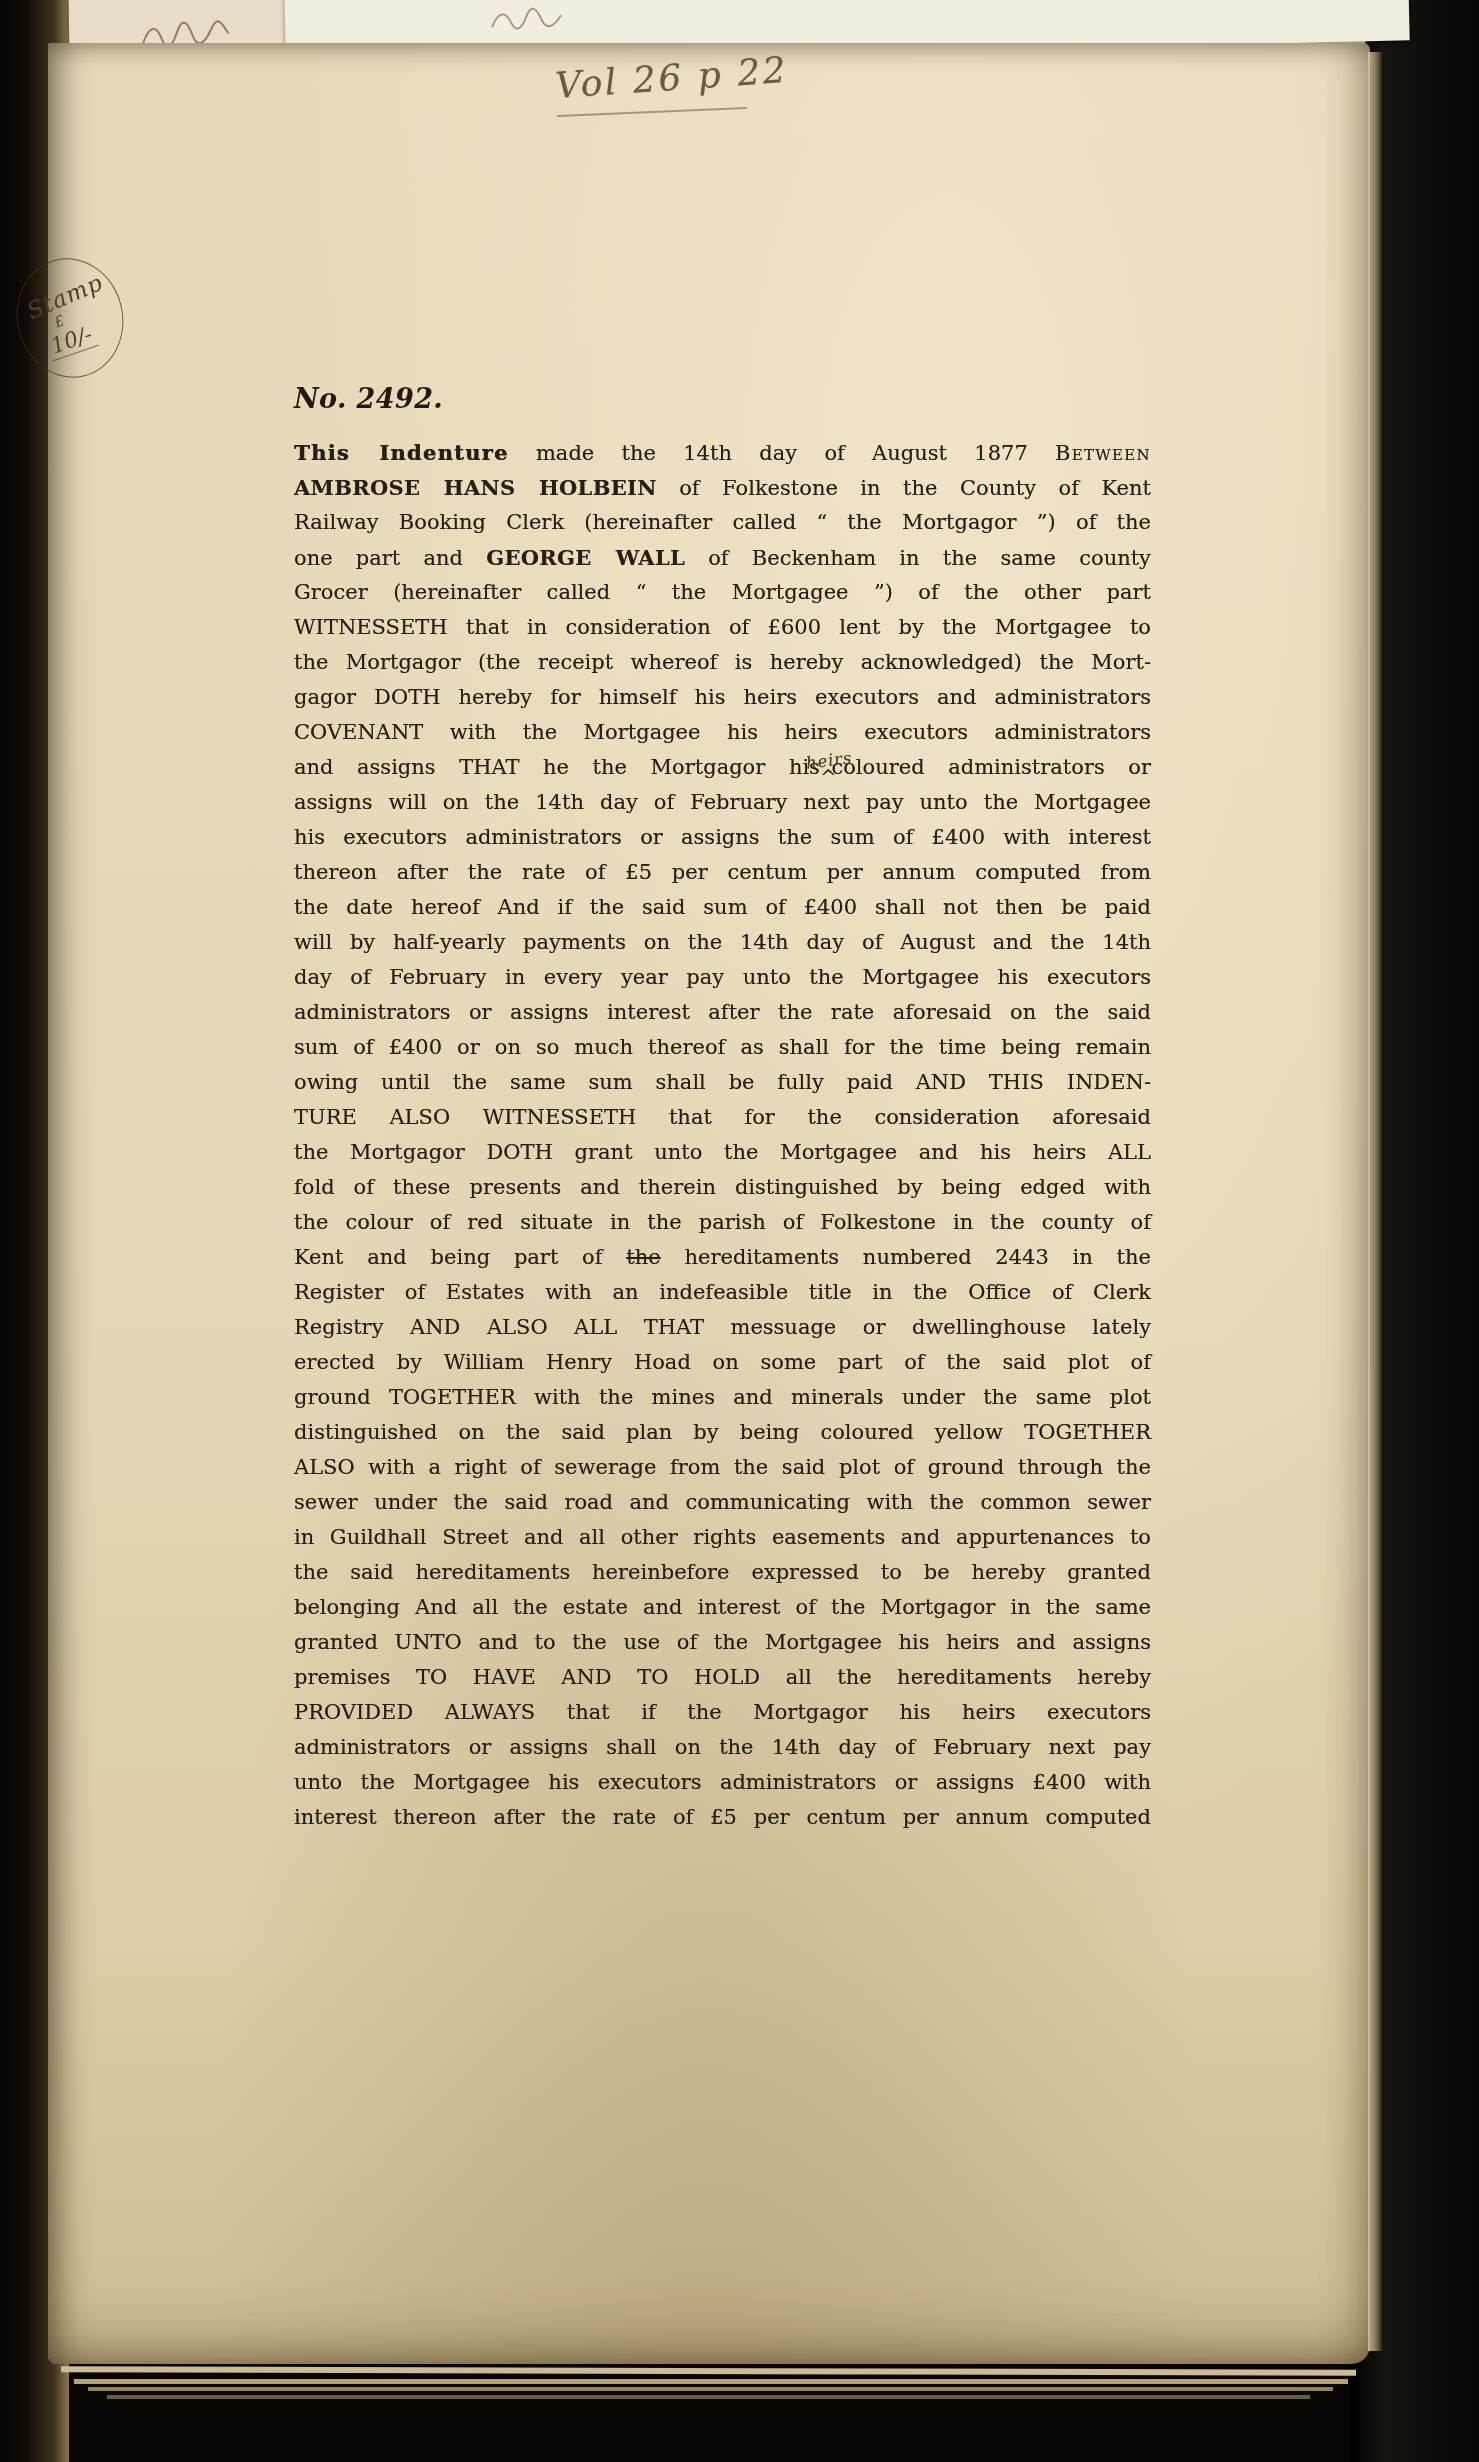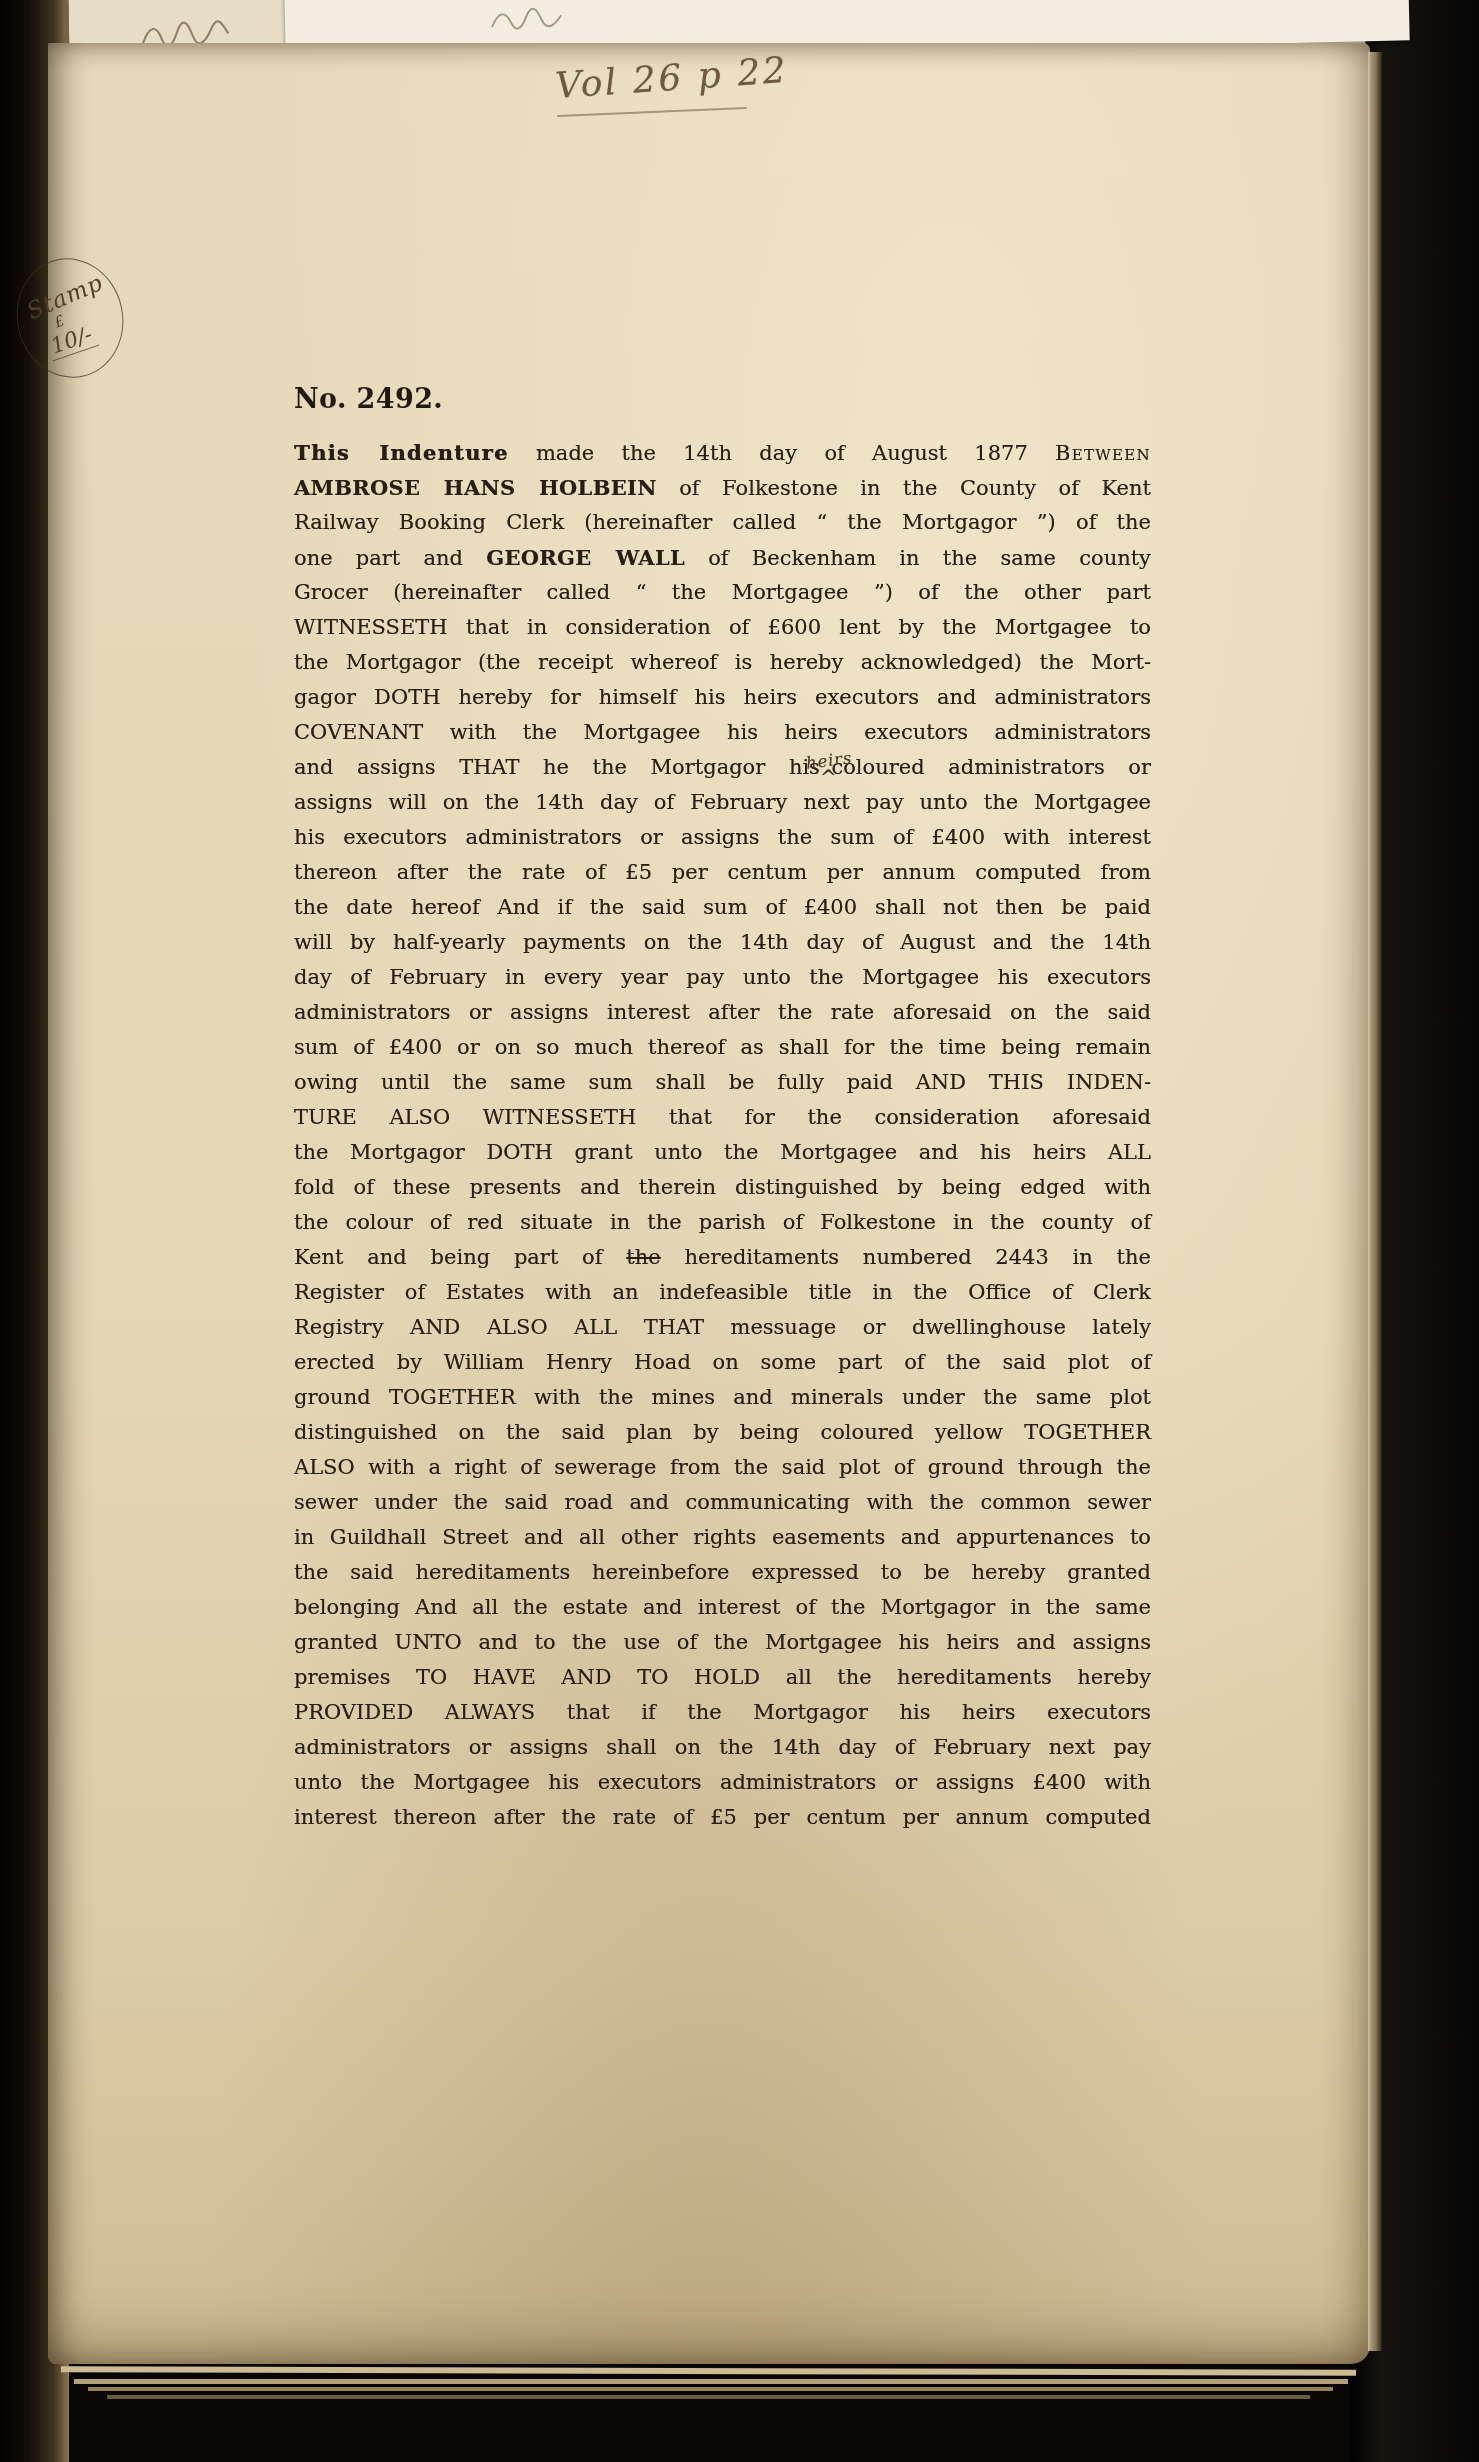--- a/index.html
+++ b/index.html
@@ -70,20 +70,21 @@
   }
   .stamp-l1 { font-style:italic; font-size:23px; transform:rotate(-10deg); letter-spacing:0.9px; }
   .stamp-l2 { font-style:italic; font-size:14.7px; transform:rotate(-8deg); margin:0.9px 0 0 -22.5px; }
   .stamp-l3 { font-style:italic; font-size:21.6px; transform:rotate(-6deg); border-bottom:1.7px solid rgba(78,62,44,0.7); padding:0 3.5px 0.9px 3.5px; margin-left:-7px; }
 
   
   .doc { position:absolute; left:294px; top:383px; width:857px; color:#281f14; }
   .doc-number {
     font-size:27px; font-weight:bold; letter-spacing:0.4px; color:#221a10;
     margin:0 0 21px 0;
+    font-style:italic;
   }
   .doc-lines { }
   .doc-line {
     height:35px; line-height:35px; font-size:21px;
     text-align:justify; text-align-last:justify; text-justify:inter-word;
     white-space:normal; overflow:visible;
     text-shadow:0 0 0.4px rgba(40,31,20,0.55);
   }
   .seg-normal { }
   .seg-bold { font-weight:bold; letter-spacing:0.3px; }

